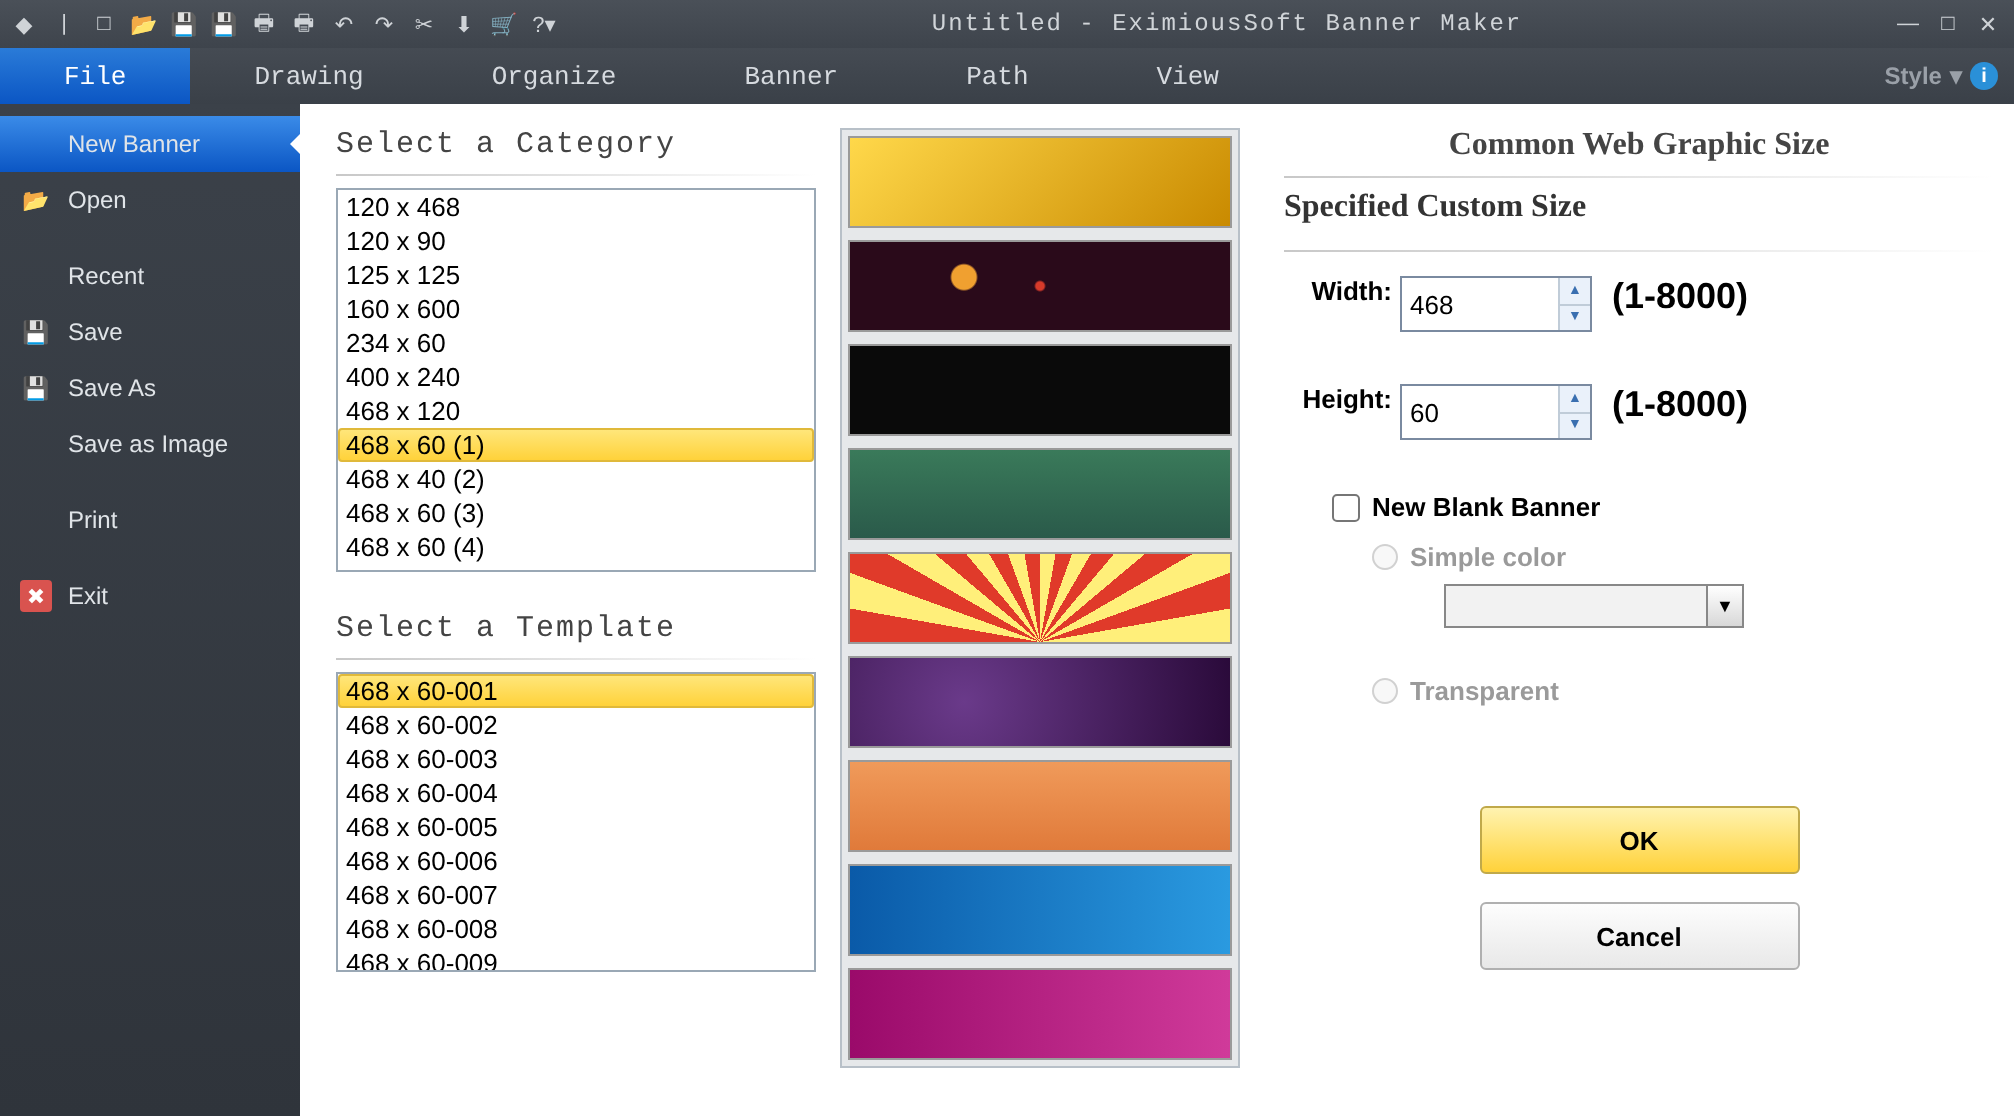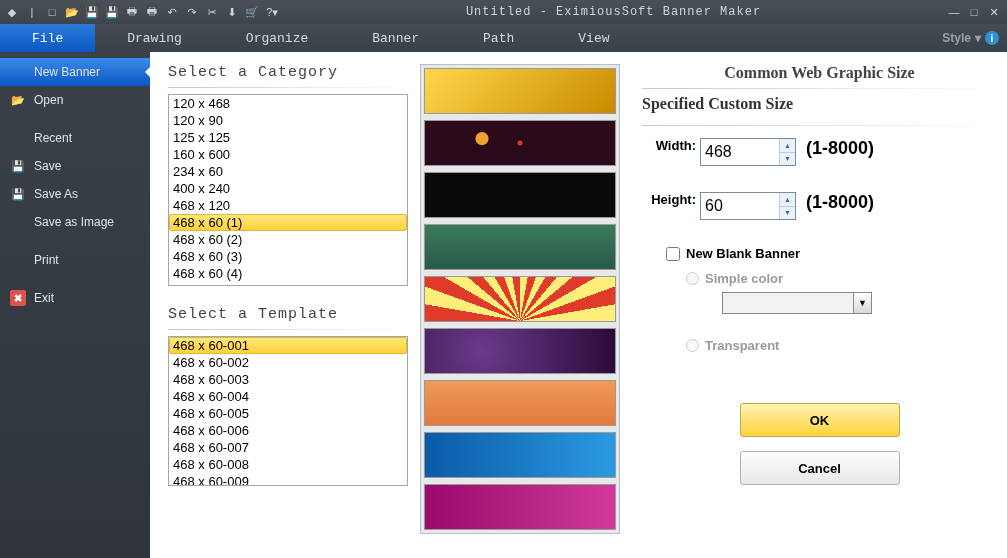--- a/index.html
+++ b/index.html
@@ -55,21 +55,21 @@
   .col-mid { width: 200px; }
   .thumbs-wrap { border:1px solid #b8c0c8; height: 470px; overflow-y: scroll; background:#e6e8ea; padding:3px; }
   .thumb { height: 46px; margin-bottom: 6px; border:1px solid #9a9a9a; }
 
   .col-right { flex:1; padding-left: 10px; }
   .col-right .section-title { text-align:center; font-family:"Times New Roman",serif; font-weight:bold; font-size:16px; letter-spacing:0; }
   .sub-title { font-family:"Times New Roman",serif; font-weight:bold; font-size:16px; color:#333; margin:4px 0 12px 0; }
   .form-row { display:flex; align-items:flex-start; gap:4px; margin: 12px 0 26px 0; }
   .form-row label { font-size:13px; width:54px; text-align:right; font-weight:bold; }
   .spinner { display:flex; border:1px solid #7a8aa0; height:28px; background:#fff; }
-  .spinner input { border:none; width:78px; padding:2px 4px; font-size:16px; outline:none; }
+  .spinner input { border:none; width:78px; padding:2px 4px; font-size:13px; outline:none; }
   .spinner .arrows { width:16px; display:flex; flex-direction:column; }
   .spinner .arrows div { flex:1; display:flex;align-items:center;justify-content:center;font-size:7px;color:#3a6fb0; background:#eaf1fa; border-left:1px solid #c0ccd8;}
   .spinner .arrows div:first-child{border-bottom:1px solid #c0ccd8;}
   .range { font-size:18px; margin-left:6px; font-weight:bold; }
 
   .check-row { display:flex; align-items:center; gap:6px; font-size:13px; font-weight:bold; margin: 10px 0 10px 24px; }
   .check-row input { width:14px;height:14px; }
 
   .radio-row { display:flex; align-items:center; gap:6px; font-size:13px; color:#9a9a9a; margin: 10px 0 6px 44px; font-weight:bold;}
   .radio-row input { width:13px;height:13px; }
@@ -173,21 +173,21 @@
       <div class="hr"></div>
       <div class="listbox" id="category-list">
           <div class="li">120 x 468</div>
           <div class="li">120 x 90</div>
           <div class="li">125 x 125</div>
           <div class="li">160 x 600</div>
           <div class="li">234 x 60</div>
           <div class="li">400 x 240</div>
           <div class="li">468 x 120</div>
           <div class="li selected">468 x 60 (1)</div>
-          <div class="li">468 x 60 (2)</div>
+          <div class="li">468 x 40 (2)</div>
           <div class="li">468 x 60 (3)</div>
           <div class="li">468 x 60 (4)</div>
           <div class="li">468 x 60 (5)</div>
         </div>
 
       <div style="height:20px"></div>
       <div class="section-title">Select a Template</div>
       <div class="hr"></div>
       <div class="listbox tall" id="template-list">
           <div class="li selected">468 x 60-001</div>

